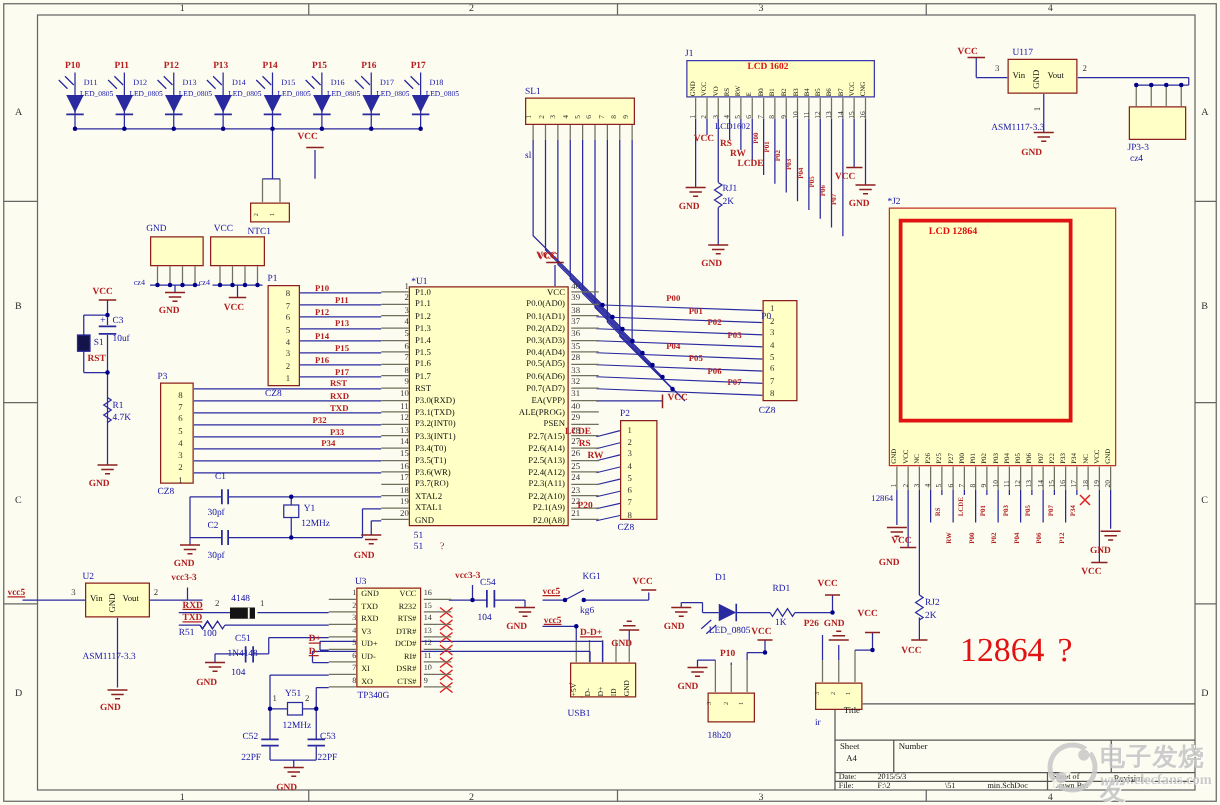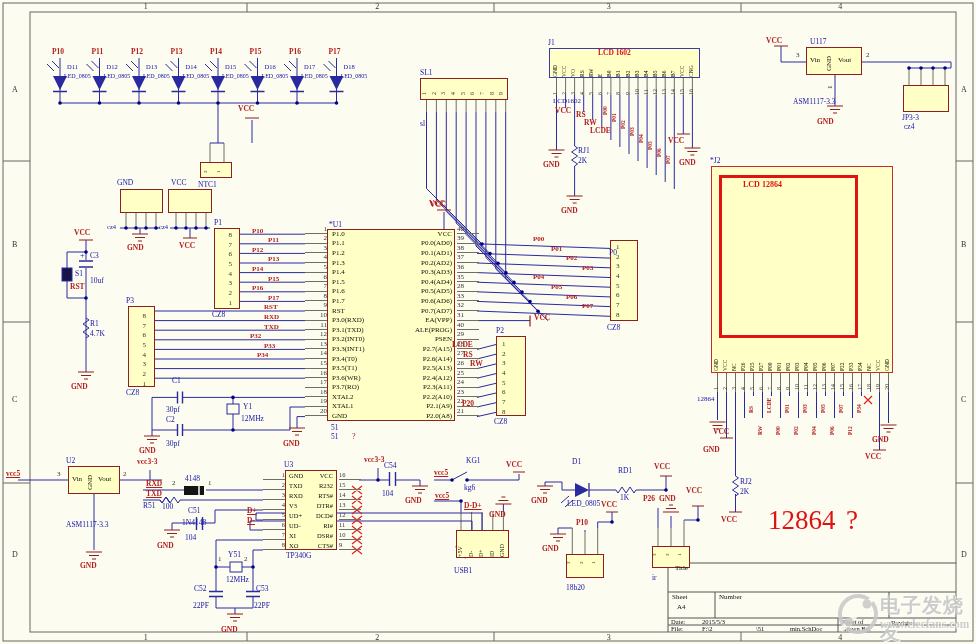--- a/index.html
+++ b/index.html
@@ -300,21 +300,21 @@
   <div class="box" style="left:168px;top:189px;width:44px;height:24px"></div>
   <span class="lbl blue" style="left:171px;top:179px">VCC</span>
   <span class="lbl blue" style="left:159px;top:224px;font-size:6.5px">cz4</span>
   <span class="lbl red bold" style="left:179px;top:242px">VCC</span>
 
   <div>
     <span class="lbl red bold" style="left:74px;top:229px">VCC</span>
     <span class="lbl blue" style="left:75px;top:270px">S1</span>
     <span class="lbl blue" style="left:80px;top:252px;font-size:8px">+</span>
     <span class="lbl blue" style="left:90px;top:252px">C3</span>
-    <span class="lbl blue" style="left:90px;top:277px">10uf</span>
+    <span class="lbl blue" style="left:90px;top:267px">10uf</span>
     <span class="lbl red bold" style="left:70px;top:283px">RST</span>
     <span class="lbl blue" style="left:90px;top:320px">R1</span>
     <span class="lbl blue" style="left:90px;top:330px">4.7K</span>
     <span class="lbl red bold" style="left:71px;top:383px">GND</span>
   </div>
 
   <div class="box" style="left:214px;top:228px;width:26px;height:81px"></div>
   <span class="lbl blue" style="left:214px;top:219px">P1</span>
   <span class="lbl blue" style="left:212px;top:311px">CZ8</span>
   <div class="col connums numr" style="left:214px;top:231px;width:18px">
@@ -558,21 +558,21 @@
       <span>8</span>
       <span>9</span>
       <span>10</span>
       <span>11</span>
       <span>12</span>
       <span>13</span>
       <span>14</span>
       <span>15</span>
       <span>16</span>
     </div>
-  <span class="lbl blue" style="left:553px;top:98px;font-size:7px">LCD1602</span>
+  <span class="lbl blue" style="left:572px;top:98px;font-size:7px">LCD1602</span>
   <span class="lbl red bold" style="left:555px;top:107px">VCC</span>
   <span class="lbl red bold" style="left:576px;top:111px">RS</span>
   <span class="lbl red bold" style="left:584px;top:119px">RW</span>
   <span class="lbl red bold" style="left:590px;top:127px">LCDE</span>
   <div class="cells j1vnets" style="left:602px;top:96px">
       <span class="bold">P00</span>
       <span class="bold">P01</span>
       <span class="bold">P02</span>
       <span class="bold">P03</span>
       <span class="bold">P04</span>

